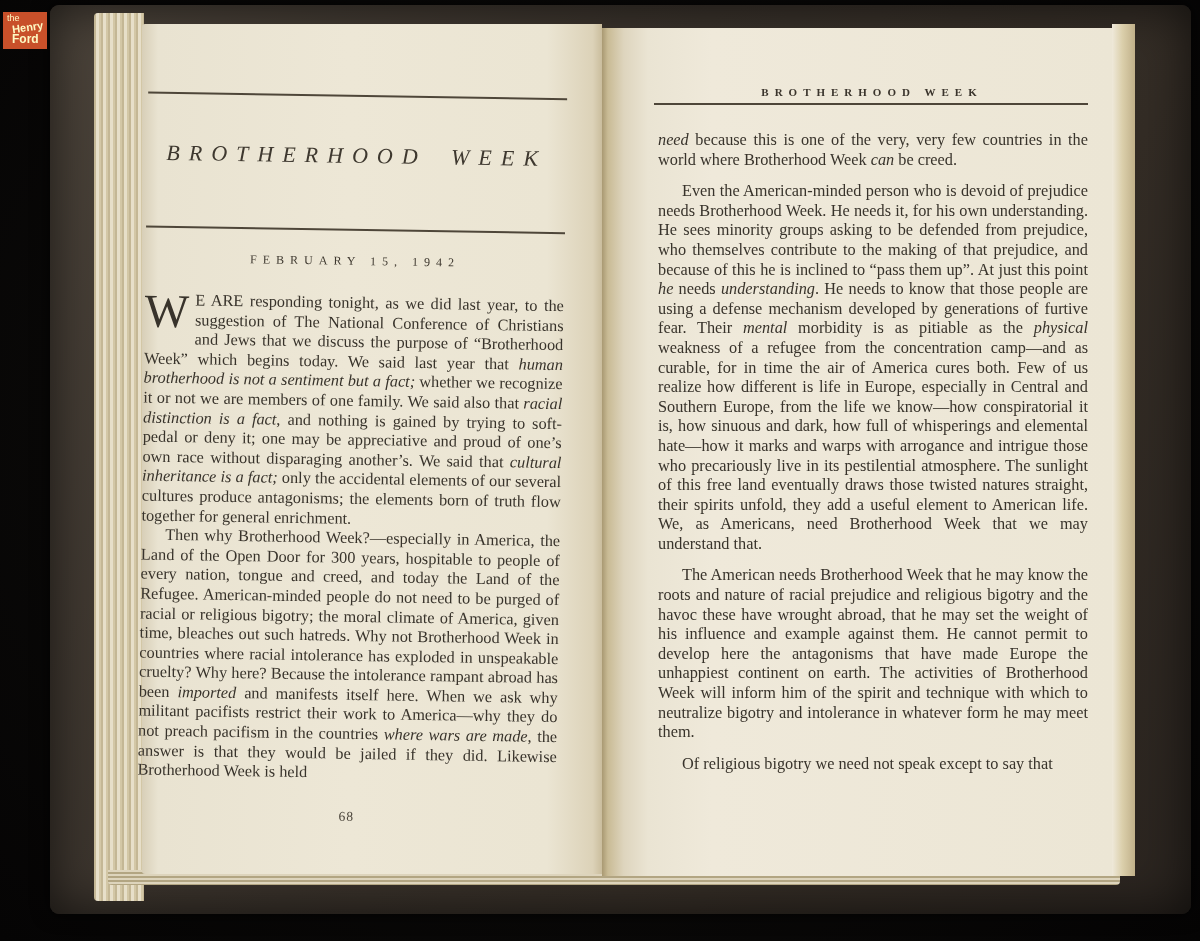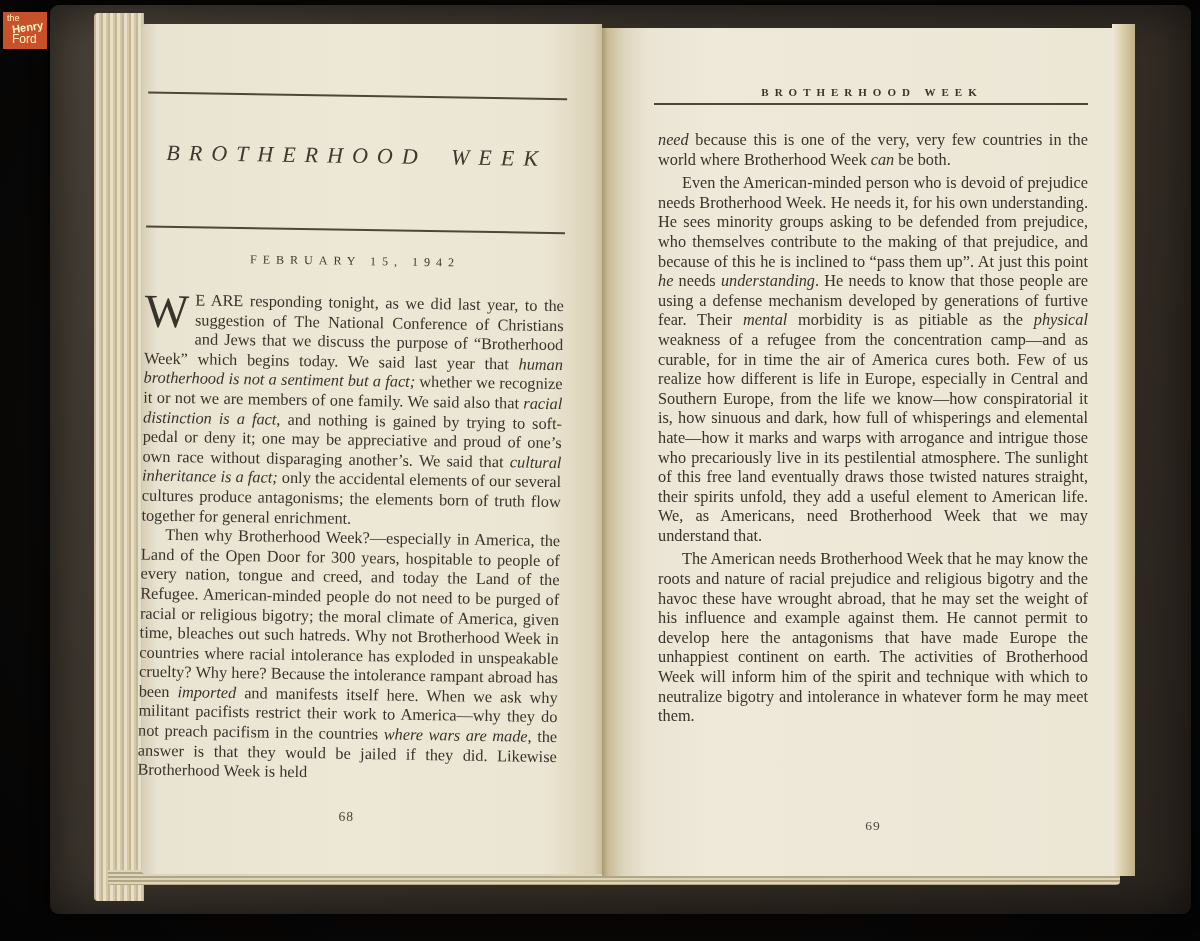--- a/index.html
+++ b/index.html
@@ -60,37 +60,37 @@
   }
   .rule-head{left:52px;top:75px;width:434px;height:1.5px;}
   .body-text{
     position:absolute;font-size:16.3px;line-height:19.6px;
     text-align:justify;color:#38332b;
   }
   .bt-left{left:6px;top:266px;width:419px;}
   .bt-right{left:56px;top:102px;width:430px;}
   .para{margin:0;}
   .para.indent{text-indent:24px;}
-  .para.gap{margin-top:4px;}
+  .para.gap{margin-top:12px;}
   .dropcap{
     float:left;font-size:47px;line-height:37px;padding:3px 6px 0 0;color:#38332b;
   }
   .pagenum{
     position:absolute;text-align:center;font-size:13.5px;color:#4a443a;letter-spacing:1px;
   }
   .pn-left{left:6px;top:782px;width:419px;}
   .pn-right{left:56px;top:790px;width:430px;}
   
   .logo{
     position:absolute;left:3px;top:12px;width:44px;height:37px;
     background:#c8502a;color:#fef9c3;font-family:"Liberation Sans", sans-serif;
   }
   .logo-the{position:absolute;left:4px;top:1px;font-size:9px;}
   .logo-henry{position:absolute;left:9px;top:9px;font-size:11px;font-weight:bold;transform:rotate(-8deg);}
-  .logo-ford{position:absolute;left:9px;top:20px;font-size:12px;font-weight:normal;}
+  .logo-ford{position:absolute;left:9px;top:20px;font-size:12px;font-weight:bold;}
   i{font-style:italic;}
 </style>
 </head>
 <body>
 
 <div class="stage">
 
   <div class="cover"></div>
   <div class="page-stack-left"></div>
   <div class="page-stack-bottom"></div>
@@ -107,25 +107,25 @@
         <p class="para indent"><span>Then why Brotherhood Week?—especially in America, the Land of the Open Door for 300 years, hospitable to people of every nation, tongue and creed, and today the Land of the Refugee. American-minded people do not need to be purged of racial or religious bigotry; the moral climate of America, given time, bleaches out such hatreds. Why not Brotherhood Week in countries where racial intolerance has exploded in unspeakable cruelty? Why here? Because the intolerance rampant abroad has been </span><i>imported</i><span> and manifests itself here. When we ask why militant pacifists restrict their work to America—why they do not preach pacifism in the countries </span><i>where wars are made</i><span>, the answer is that they would be jailed if they did. Likewise Brotherhood Week is held</span></p>
       </div>
       <div class="pagenum pn-left">68</div>
     </div>
   </div>
 
   <div class="page page-right">
     <div class="running-head">BROTHERHOOD WEEK</div>
     <div class="rule rule-head"></div>
     <div class="body-text bt-right">
-      <p class="para"><i>need</i><span> because this is one of the very, very few countries in the world where Brotherhood Week </span><i>can</i><span> be both.</span></p>
+      <p class="para"><i>need</i><span> because this is one of the very, very few countries in the world where Brotherhood Week </span><i>can</i><span> be creed.</span></p>
       <p class="para indent gap"><span>Even the American-minded person who is devoid of prejudice needs Brotherhood Week. He needs it, for his own understanding. He sees minority groups asking to be defended from prejudice, who themselves contribute to the making of that prejudice, and because of this he is inclined to “pass them up”. At just this point </span><i>he</i><span> needs </span><i>understanding</i><span>. He needs to know that those people are using a defense mechanism developed by generations of furtive fear. Their </span><i>mental</i><span> morbidity is as pitiable as the </span><i>physical</i><span> weakness of a refugee from the concentration camp—and as curable, for in time the air of America cures both. Few of us realize how different is life in Europe, especially in Central and Southern Europe, from the life we know—how conspiratorial it is, how sinuous and dark, how full of whisperings and elemental hate—how it marks and warps with arrogance and intrigue those who precariously live in its pestilential atmosphere. The sunlight of this free land eventually draws those twisted natures straight, their spirits unfold, they add a useful element to American life. We, as Americans, need Brotherhood Week that we may understand that.</span></p>
       <p class="para indent gap"><span>The American needs Brotherhood Week that he may know the roots and nature of racial prejudice and religious bigotry and the havoc these have wrought abroad, that he may set the weight of his influence and example against them. He cannot permit to develop here the antagonisms that have made Europe the unhappiest continent on earth. The activities of Brotherhood Week will inform him of the spirit and technique with which to neutralize bigotry and intolerance in whatever form he may meet them.</span></p>
+      <p class="para indent gap"><span>Of religious bigotry we need not speak except to say that</span></p>
     </div>
-    <div class="pagenum pn-right">69</div>
   </div>
 
   <div class="logo">
     <span class="logo-the">the</span>
     <span class="logo-henry">Henry</span>
     <span class="logo-ford">Ford</span>
   </div>
 
 </div>
 

